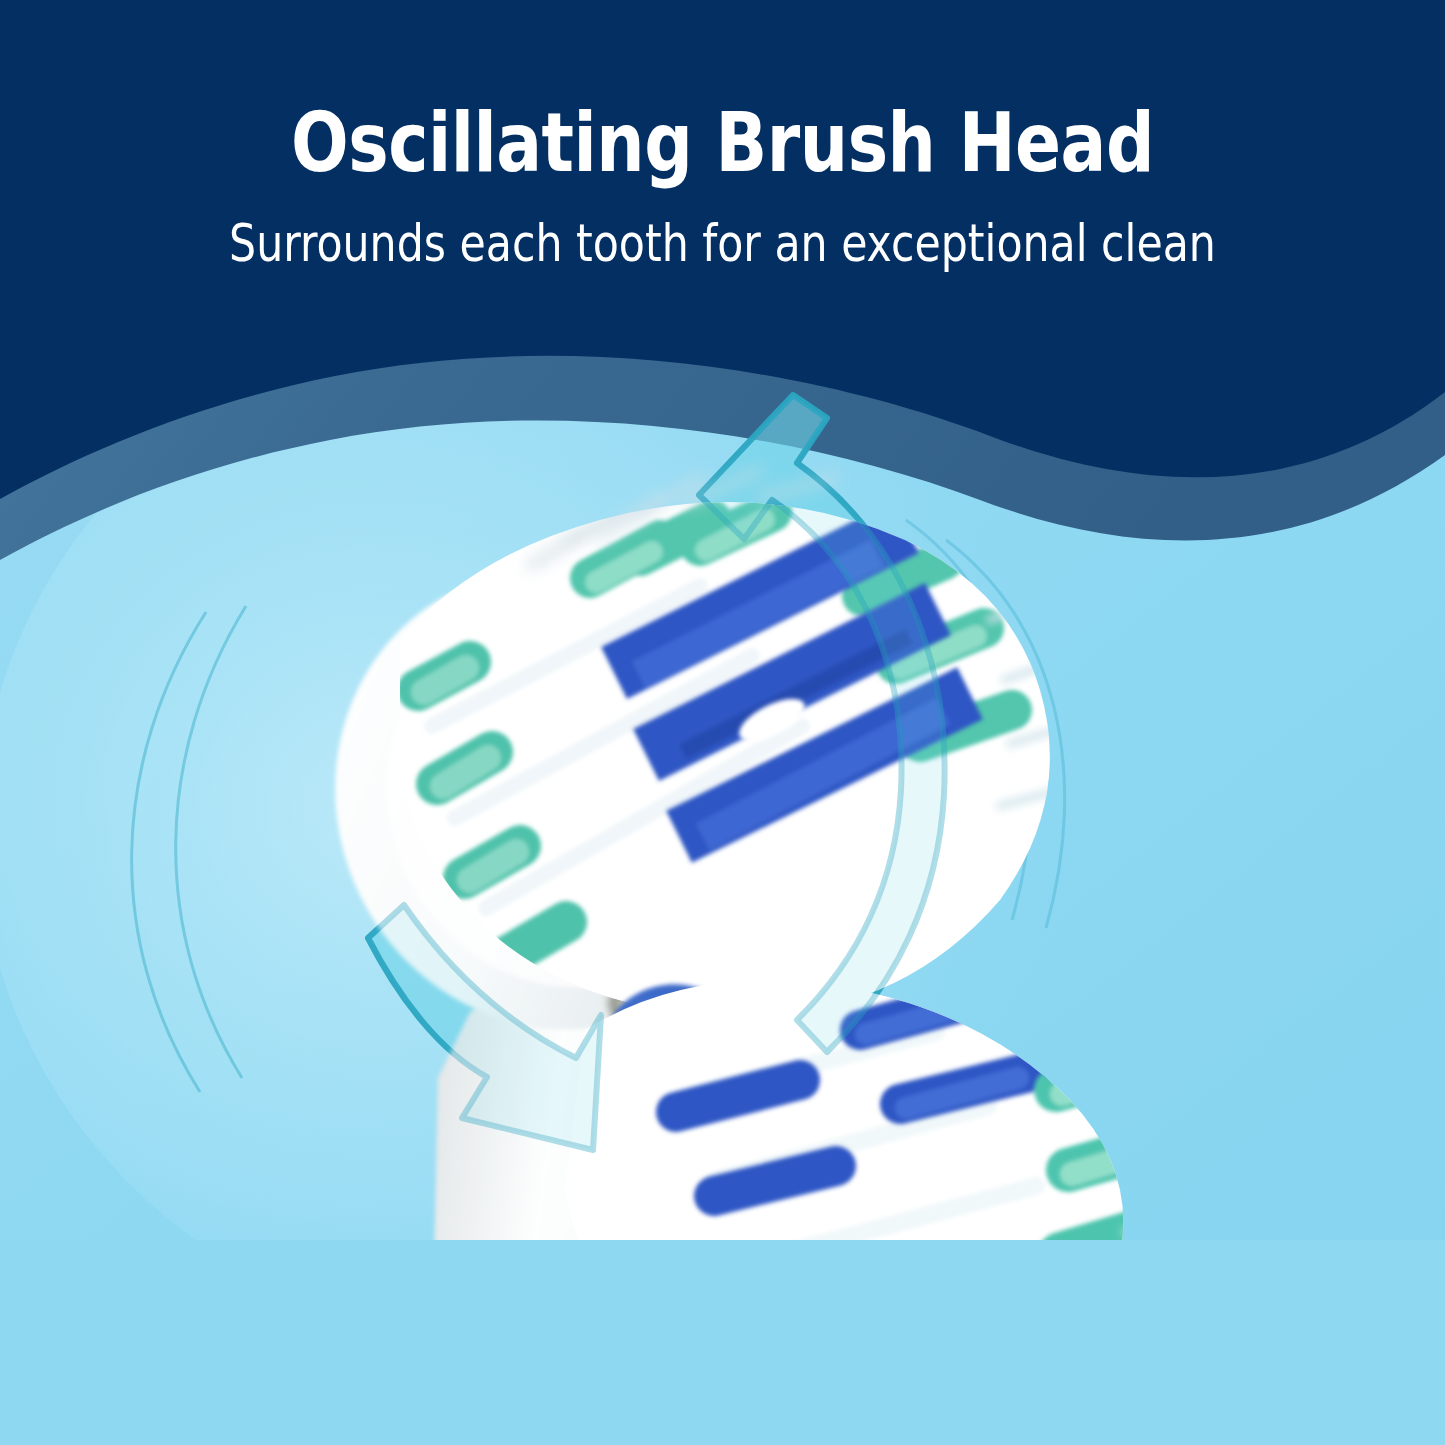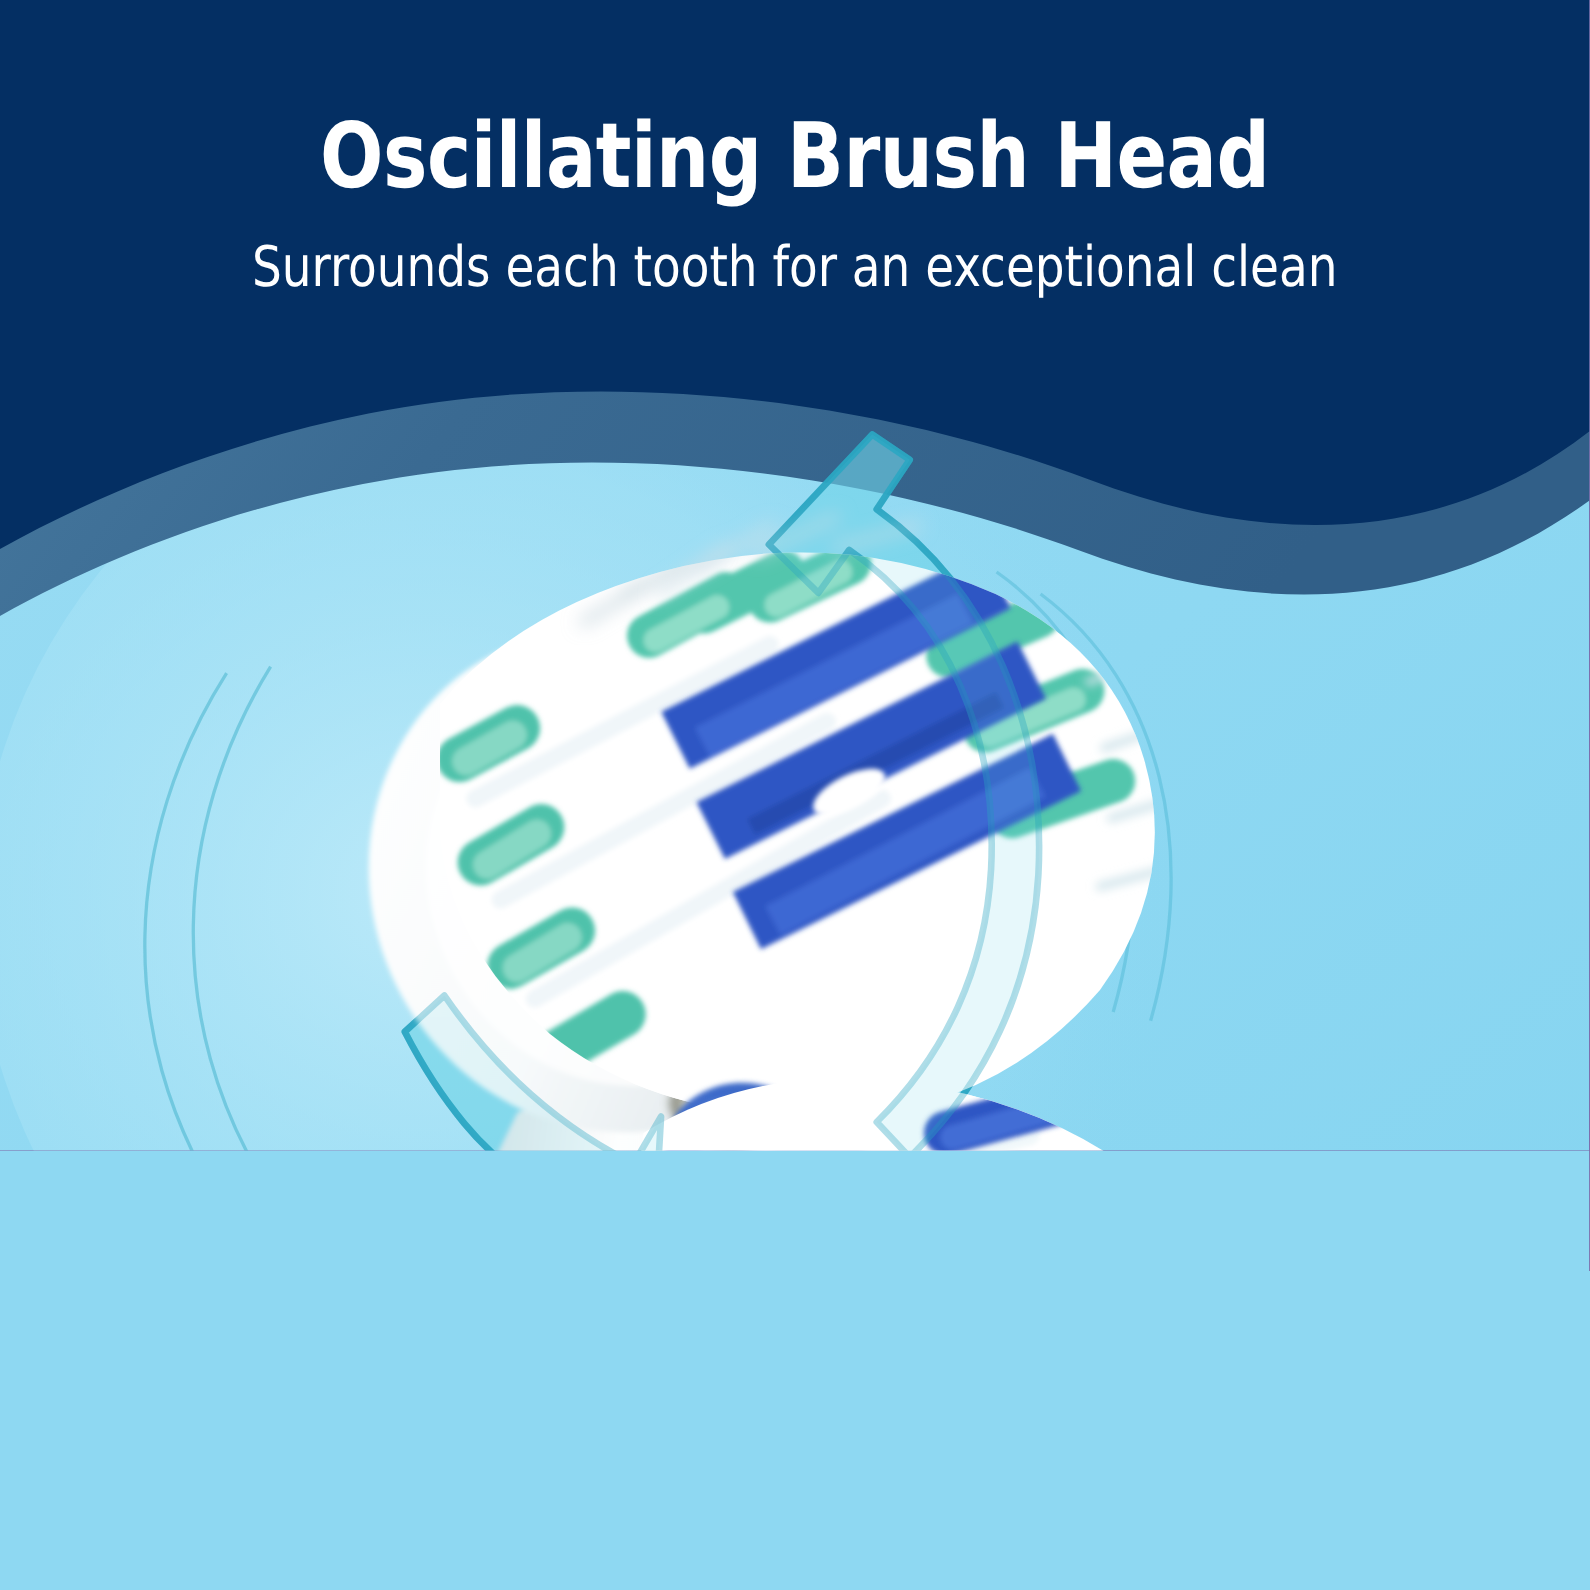--- a/index.html
+++ b/index.html
@@ -4,23 +4,23 @@
 <style>
   html,body{margin:0;padding:0;}
   body{
     width:1445px;height:1445px;
     font-family:"Liberation Sans", sans-serif;
     background:#8ed8f2;
     overflow:hidden;
   }
   #stage{
     position:relative;
-    width:1445px;height:1046px;
+    width:1445px;height:1240px;
     overflow:hidden;
-    background:#701a75;
+    background:#0f172a;
     text-decoration:underline;
   }
   .layer{position:absolute;top:0;left:0;width:1445px;height:1445px;}
   #hero-svg{display:block;}
   .headline{
     position:absolute;
     left:0;width:1445px;
     text-align:center;
     color:#ffffff;
     z-index:40;

